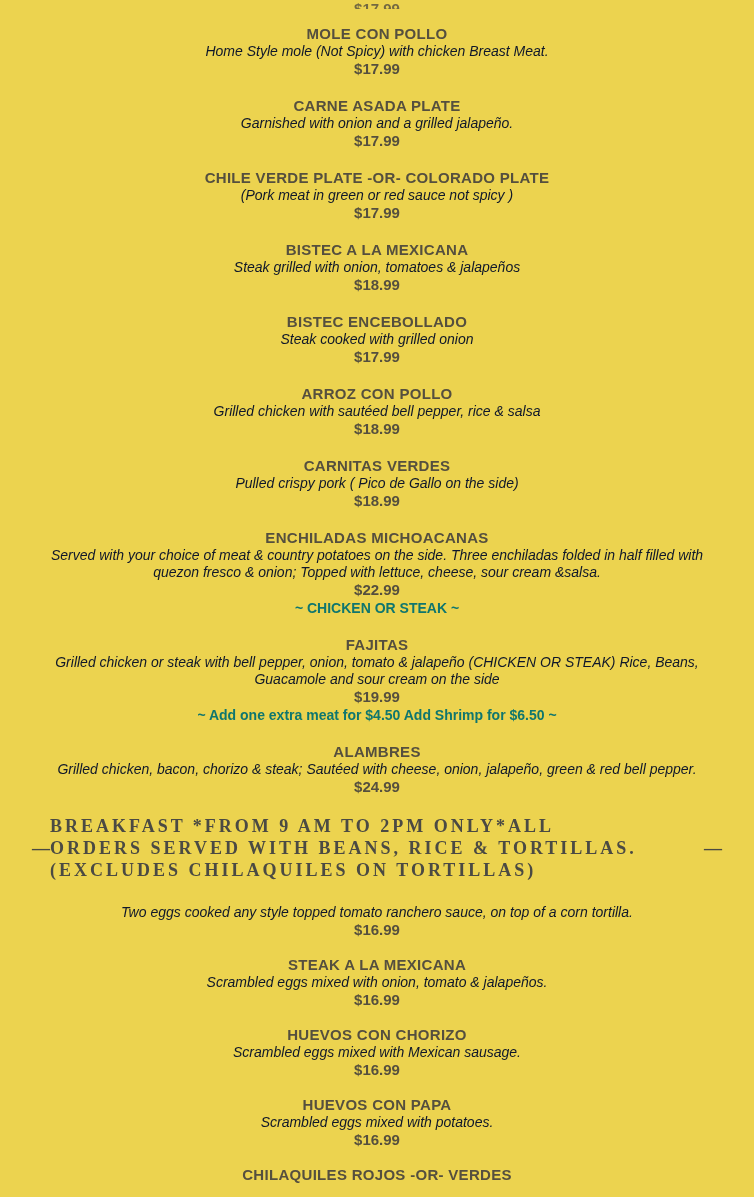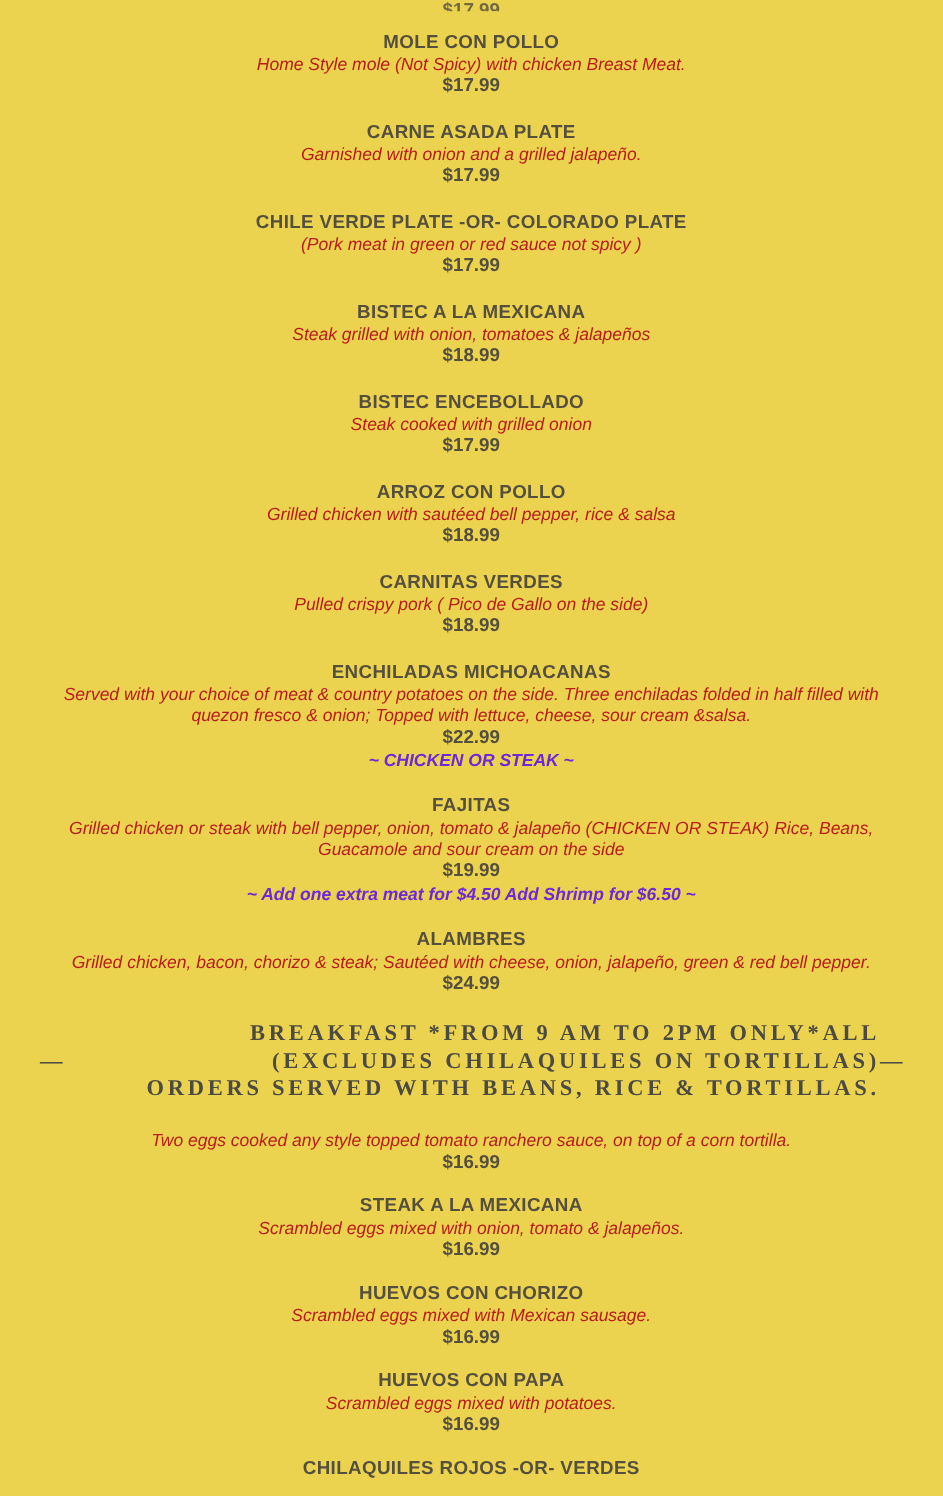--- a/index.html
+++ b/index.html
@@ -38,54 +38,53 @@
     line-height: 18px;
     font-weight: bold;
     letter-spacing: 0.3px;
     color: #554F3E;
     margin-top: 16px;
   }
   .item-desc {
     font-size: 14px;
     line-height: 17px;
     font-style: italic;
-    color: #b91c1c;
+    color: #0f172a;
     max-width: 672px;
     margin: 0 auto;
   }
   .item-price {
     font-size: 15px;
     line-height: 18px;
     font-weight: bold;
     color: #554F3E;
   }
   .item-note {
     font-size: 14px;
     line-height: 18px;
-    font-style: italic;
-    font-weight: bold;
-    color: #6d28d9;
+    font-weight: bold;
+    color: #0f766e;
   }
   
   .heading-row {
     display: flex;
     align-items: center;
     justify-content: space-between;
     width: 690px;
     margin: 6px auto 23px auto;
   }
   .heading-lines {
     flex: 1;
     font-family: "Liberation Serif", serif;
     font-weight: bold;
     font-size: 18px;
     line-height: 22px;
     letter-spacing: 3px;
     color: #4B4A43;
-    text-align: right;
+    text-align: left;
   }
   .dash {
     font-family: "Liberation Serif", serif;
     font-weight: bold;
     font-size: 18px;
     color: #4B4A43;
     flex: 0 0 auto;
   }
 </style>
 </head>
@@ -157,22 +156,22 @@
     <div class="item-desc">Grilled chicken, bacon, chorizo &amp; steak; Sautéed with cheese, onion, jalapeño, green &amp; red bell pepper.</div>
     <div class="item-price">$24.99</div>
 
   </div>
     </section>
 
   <div class="heading-row">
     <span class="dash">—</span>
     <div class="heading-lines">
       <div>BREAKFAST *FROM 9 AM TO 2PM ONLY*ALL</div>
+      <div>ORDERS SERVED WITH BEANS, RICE &amp; TORTILLAS.</div>
       <div>(EXCLUDES CHILAQUILES ON TORTILLAS)</div>
-      <div>ORDERS SERVED WITH BEANS, RICE &amp; TORTILLAS.</div>
     </div>
     <span class="dash">—</span>
   </div>
 
   <section id="section-1">
       <div class="item">
     <div class="item-desc">Two eggs cooked any style topped tomato ranchero sauce, on top of a corn tortilla.</div>
     <div class="item-price">$16.99</div>
 
   </div>

